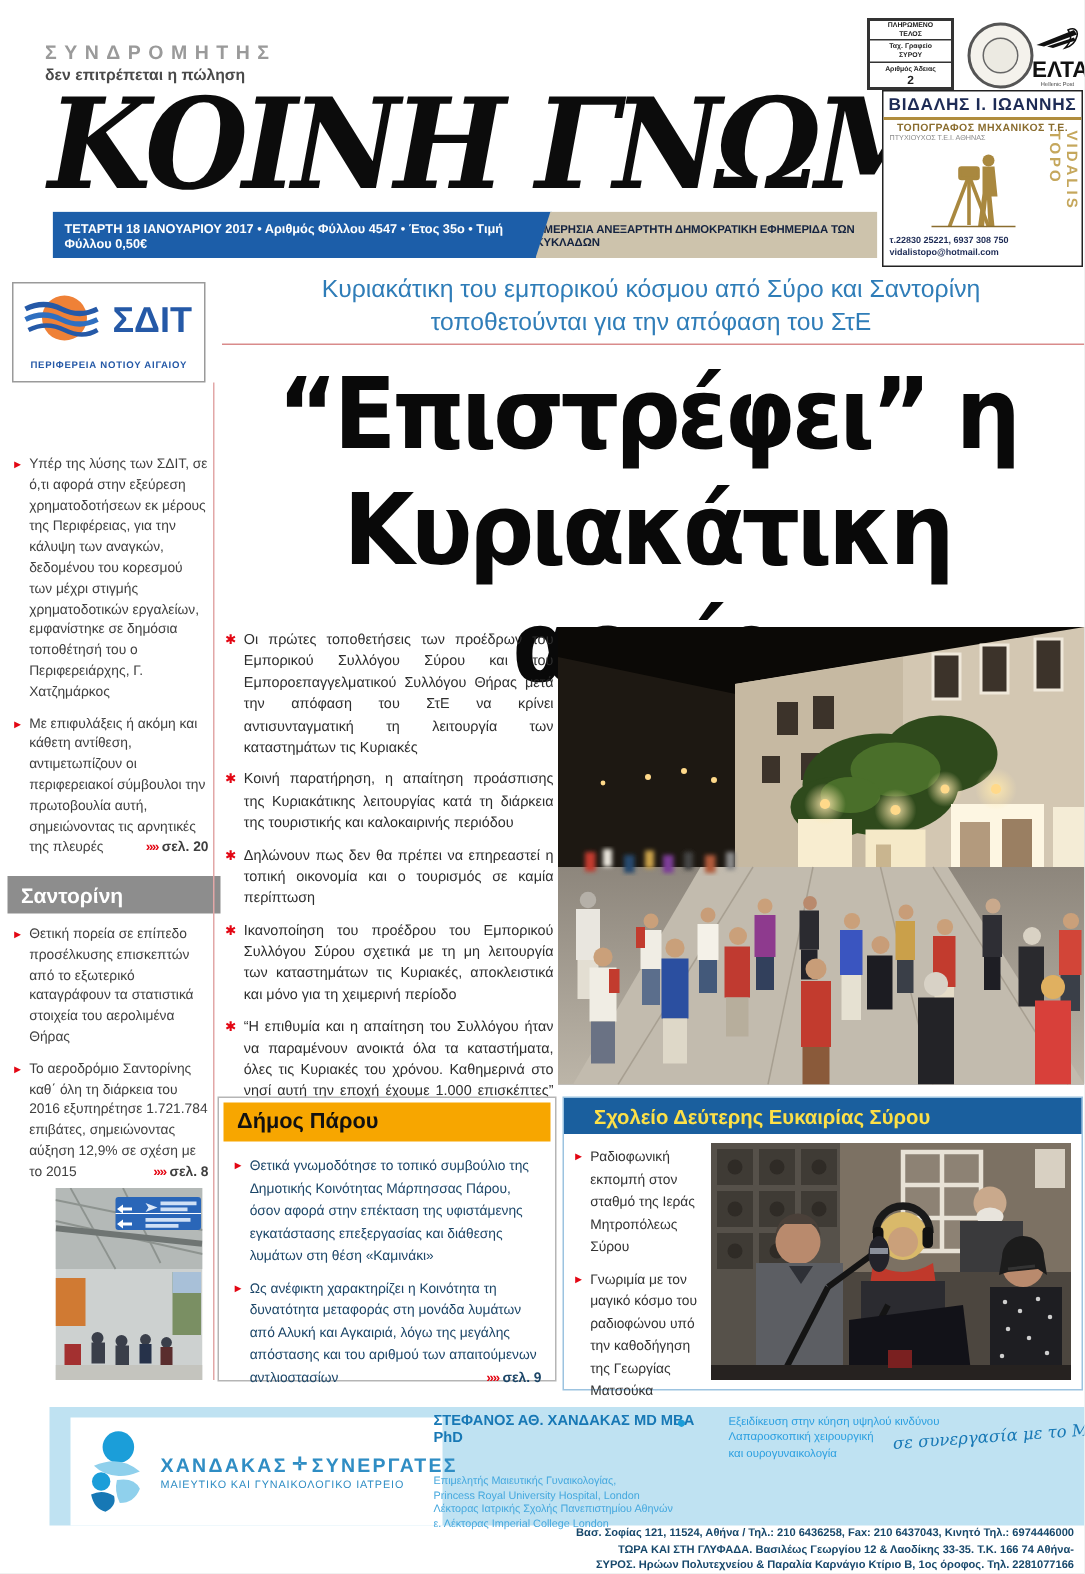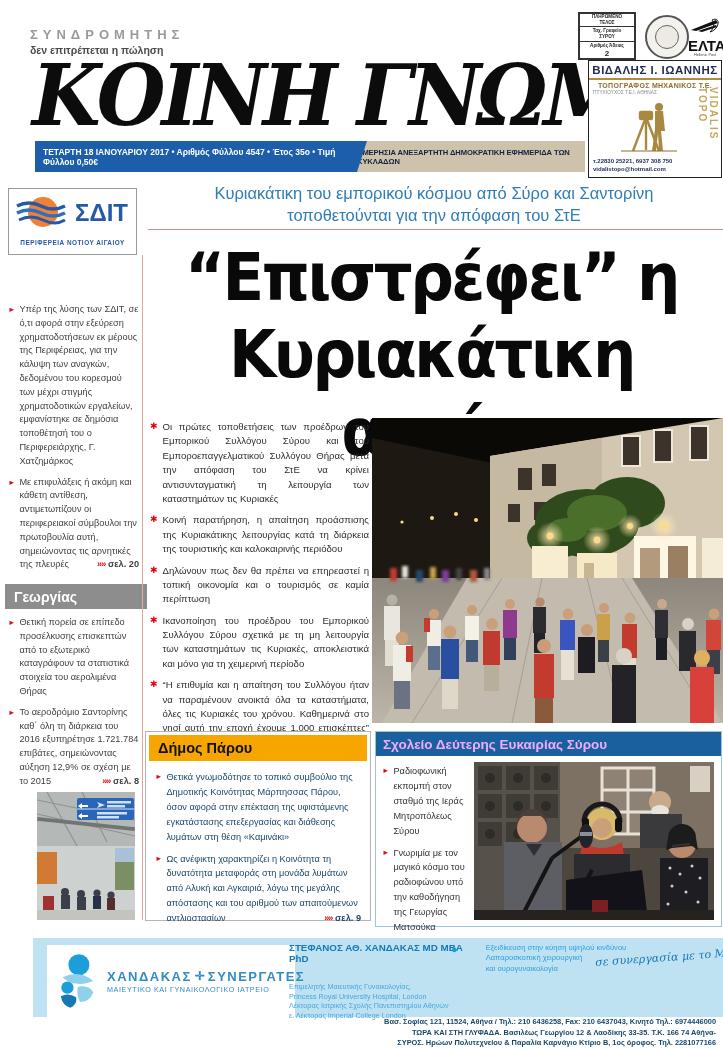--- a/index.html
+++ b/index.html
@@ -53,22 +53,22 @@
             display:flex;align-items:center;padding-left:9px;}
   .vline{width:1px;background:#e2a7a7;}
   
   .lead-txt{font-size:9.6px;color:#2e2e2e;line-height:1.5;text-align:justify;}
   .lead-ref{text-align:right;font-weight:bold;font-size:9.5px;color:#333;}
   .news-box{border:1px solid #b5b5b5;background:#fff;}
   .box-head-orange{background:#f7a600;color:#111;font-weight:bold;font-size:14.5px;
                    display:flex;align-items:center;padding-left:9px;}
   .box-txt{font-size:9.2px;color:#1c4668;line-height:1.62;}
   .school-box{border:1px solid #9cc3e0;background:#fff;}
-  .box-head-blue{background:#1a5f9e;color:#f0abfc;font-weight:bold;font-size:13.5px;
-                 display:flex;align-items:center;padding-left:7px;}
+  .box-head-blue{background:#1a5f9e;color:#fde047;font-weight:bold;font-size:13.5px;
+                 display:flex;align-items:center;padding-left:20px;}
   
   .footer-strip{background:#bfe2f2;}
   .clinic-box{background:#fff;display:flex;align-items:center;padding:4px 8px;}
   .clinic-name{color:#2f8dc4;font-weight:bold;font-size:13px;letter-spacing:1.5px;}
   .clinic-sub{color:#2f8dc4;font-size:7.2px;letter-spacing:0.6px;margin-top:1px;}
   .doc-name{color:#1778b5;font-weight:bold;font-size:9.8px;}
   .doc-cred{color:#45a8de;font-size:7.2px;line-height:1.35;margin-top:18px;}
   .spec{color:#2b9fe0;font-size:7.6px;line-height:1.35;margin-left:24px;}
   .spec-dot{color:#1b9ed9;font-size:11px;margin-right:4px;}
   .collab{color:#1778b5;font-size:11px;font-family:"DejaVu Serif",serif;font-style:italic;
@@ -170,21 +170,21 @@
     </div>
     <div class="b-row">
       <span class="tri">►</span>
       <span class="side-txt"><span>Με επιφυλάξεις ή ακόμη και κάθετη αντίθεση, αντιμετωπίζουν οι περιφερειακοί σύμβουλοι την πρωτοβουλία αυτή, σημειώνοντας τις αρνητικές της πλευρές</span>
         <span class="pref" style="float:right;"><span class="arr">»</span><span class="arr">»</span> <span>σελ. 20</span></span>
       </span>
     </div>
   </div>
 
   <div class="abs gray-bar" style="left:5px;top:584px;width:133px;height:25px;">
-    <span>Γεωργίας</span>
+    <span>Σαντορίνη</span>
   </div>
 
   <div class="abs" style="left:8px;top:616px;width:131px;">
     <div class="b-row">
       <span class="tri">►</span>
       <span class="side-txt">Θετική πορεία σε επίπεδο προσέλκυσης επισκεπτών από το εξωτερικό καταγράφουν τα στατιστικά στοιχεία του αερολιμένα Θήρας</span>
     </div>
     <div class="b-row">
       <span class="tri">►</span>
       <span class="side-txt"><span>Το αεροδρόμιο Σαντορίνης καθ΄ όλη τη διάρκεια του 2016 εξυπηρέτησε 1.721.784 επιβάτες, σημειώνοντας αύξηση 12,9% σε σχέση με το 2015</span>

